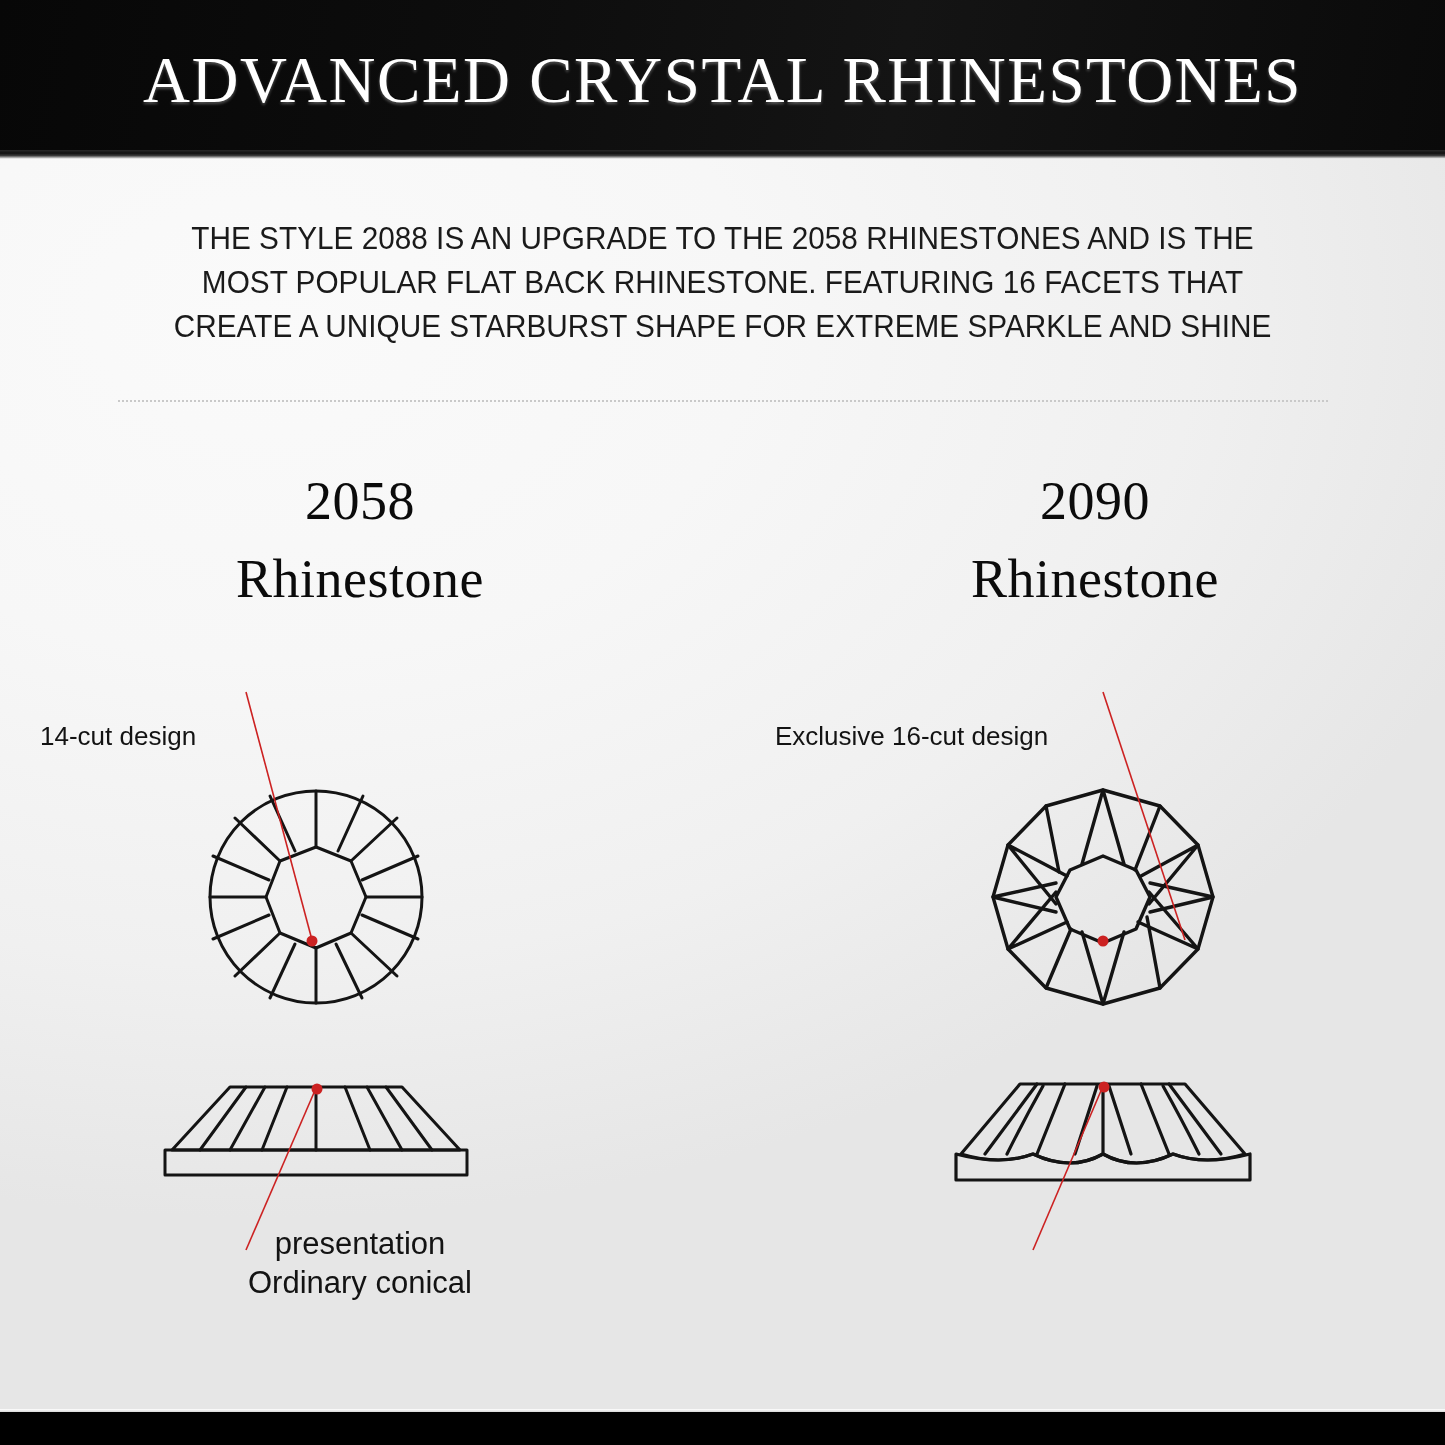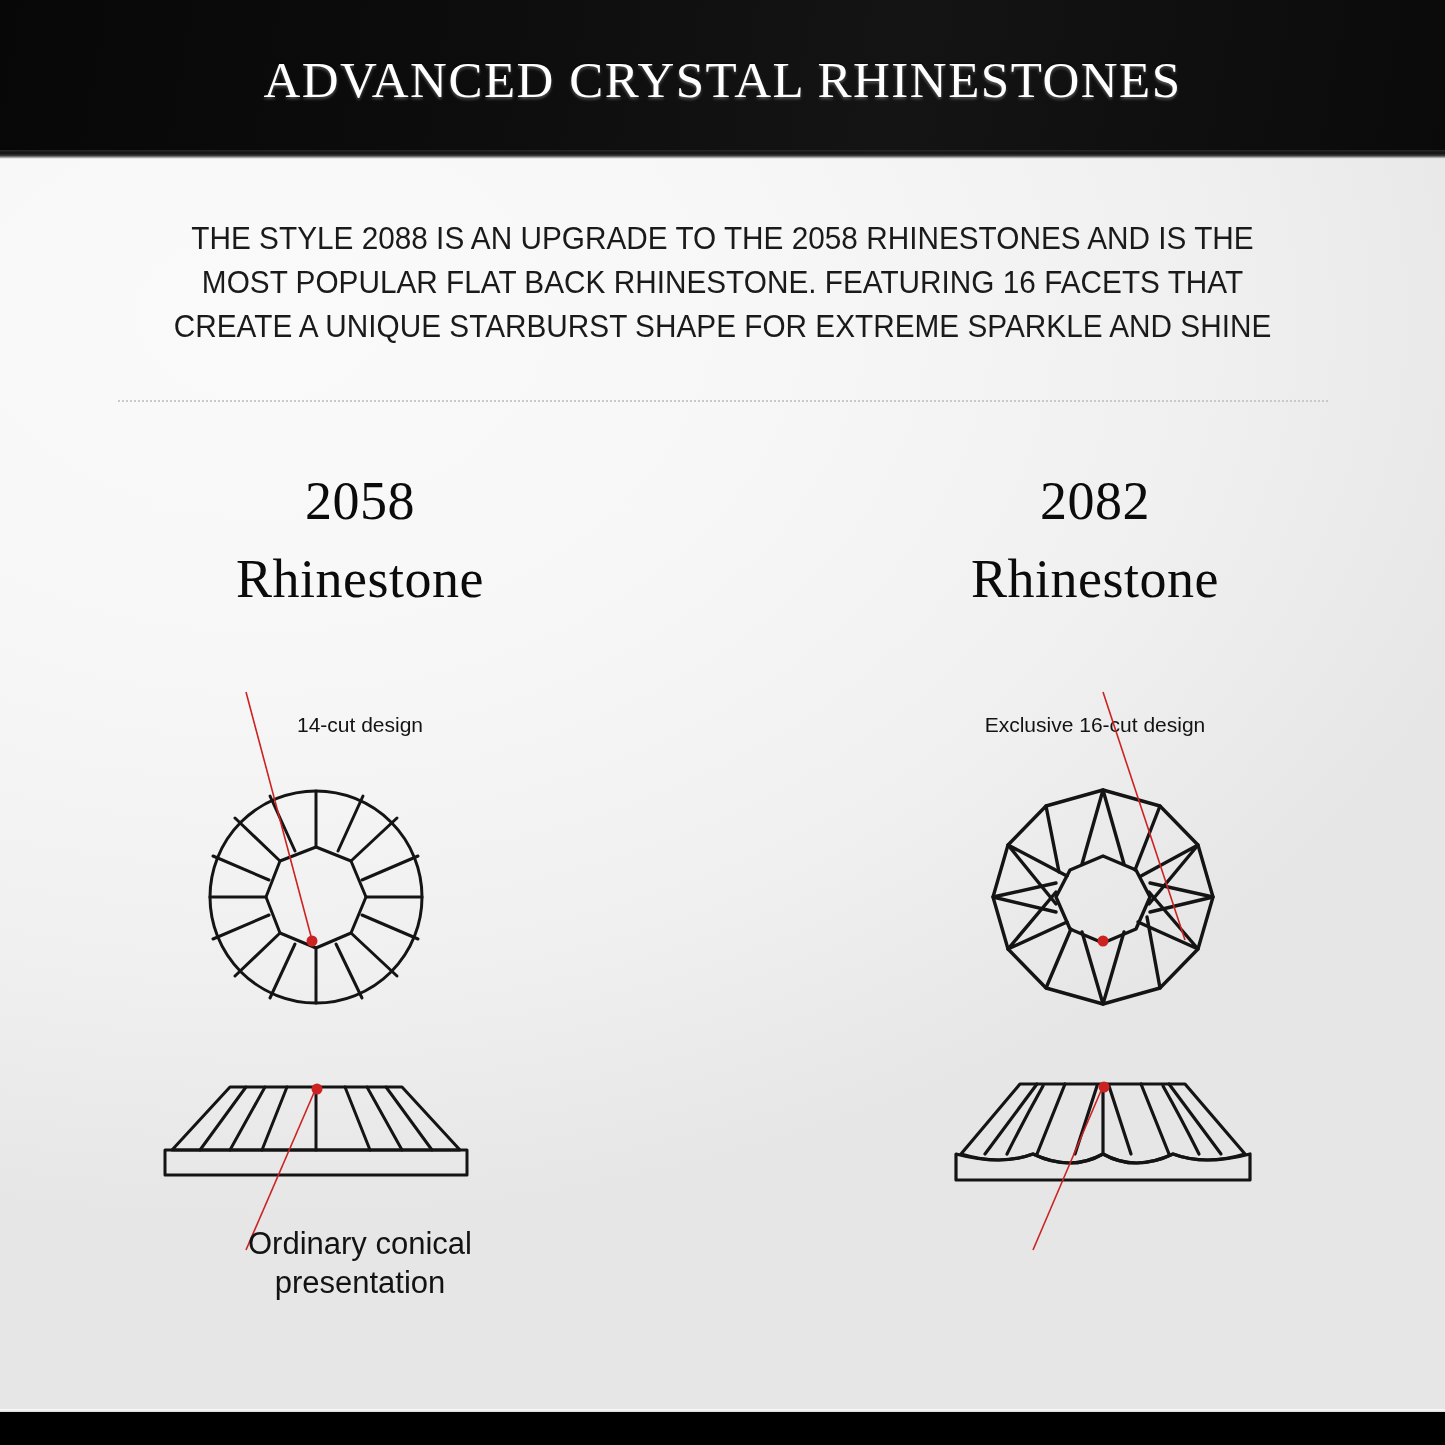--- a/index.html
+++ b/index.html
@@ -41,21 +41,21 @@
     background: linear-gradient(180deg, #2a2a2a 0%, #111 35%, #3a3a3a 62%, #ffffff 100%);
   }
   .header-title {
     position: absolute;
     left: 0;
     top: 38px;
     width: 1445px;
     text-align: center;
     color: #ffffff;
     font-family: "Liberation Serif", "DejaVu Serif", serif;
-    font-size: 51px;
+    font-size: 65px;
     line-height: 84px;
     letter-spacing: 1.5px;
     white-space: nowrap;
     text-shadow: 0 2px 3px rgba(255,255,255,0.30), 0 -1px 1px rgba(0,0,0,0.6);
   }
 
   
   .intro {
     position: absolute;
     left: 110px;
@@ -101,26 +101,26 @@
     font-family: "Liberation Serif", "DejaVu Serif", serif;
     font-size: 54px;
     line-height: 78px;
     letter-spacing: 0.5px;
   }
   .col-title .t-num { display: block; }
   .col-title .t-word { display: block; }
 
   .cut-label {
     position: absolute;
-    top: 244px;
-    width: 640px;
-    text-align: center;
+    top: 255px;
+    width: 640px;
+    text-align: left;
     color: #131313;
     font-family: "Liberation Sans", sans-serif;
-    font-size: 21px;
+    font-size: 26px;
     line-height: 38px;
     white-space: nowrap;
   }
 
   .gem-top {
     position: absolute;
     top: 290px;
     left: 0;
     width: 640px;
     height: 290px;
@@ -242,29 +242,29 @@
             <line x1="327" y1="25" x2="362" y2="88"></line>
             <line x1="346" y1="25" x2="392" y2="88"></line>
           </g>
         </g>
         <line x1="276" y1="26" x2="206" y2="188" stroke="#cc2222" stroke-width="1.6"></line>
         <circle cx="277" cy="27" r="5.5" fill="#cc2222"></circle>
       </svg>
     </div>
 
     <div class="caption">
+      <span class="cap-line">presentation</span>
       <span class="cap-line">Ordinary conical</span>
-      <span class="cap-line">presentation</span>
     </div>
   </div>
 
   <div class="col col-right">
 
     <div class="col-title">
-      <span class="t-num">2082</span>
+      <span class="t-num">2090</span>
       <span class="t-word">Rhinestone</span>
     </div>
 
     <div class="cut-label">Exclusive 16-cut design</div>
 
     <div class="gem-top">
       <svg width="640" height="290" viewBox="0 0 640 290">
         <g fill="none" stroke="#141414" stroke-width="3.4" stroke-linejoin="round" stroke-linecap="round">
 
           <polygon points="328,38 385,54 423,93 438,145 423,197 385,236 328,252 271,236 233,197 218,145 233,93 271,54"></polygon>

